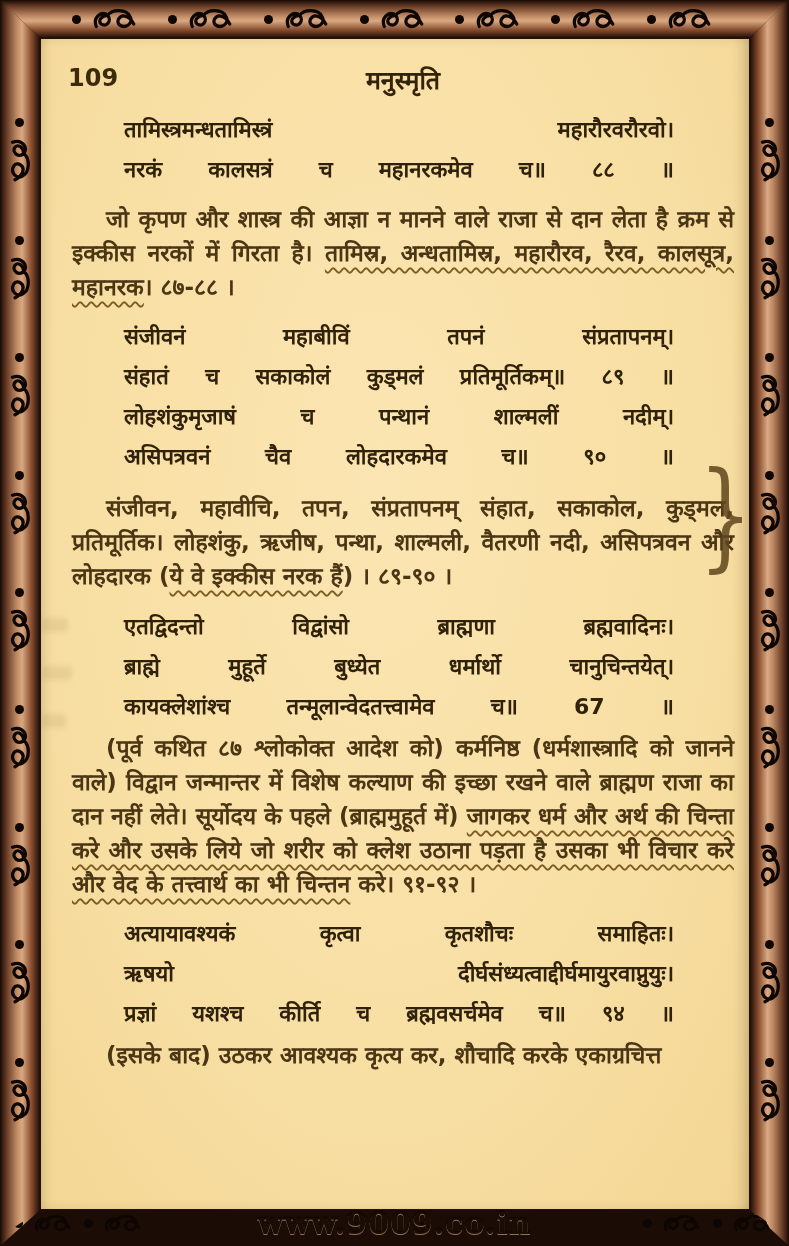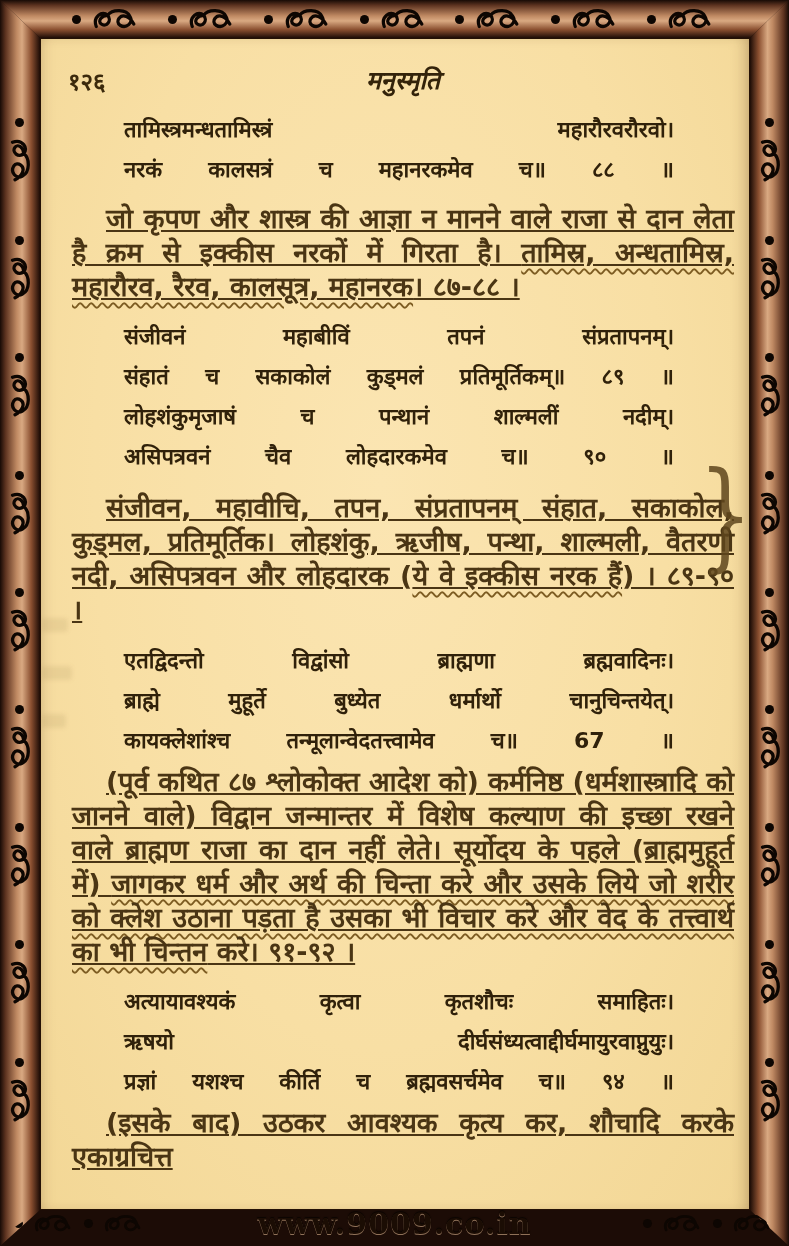--- a/index.html
+++ b/index.html
@@ -38,28 +38,28 @@
 
   
   .paper{position:absolute;left:40px;top:38px;width:710px;height:1172px;z-index:1;
     background:radial-gradient(ellipse at 48% 38%, #fbe5b2 0%, #f8dfa4 55%, #f2d694 100%);
     box-shadow:inset 0 0 0 1px #241105, inset -10px 0 18px -10px rgba(70,35,10,.45),
                inset 10px 0 16px -12px rgba(70,35,10,.35);
     box-sizing:border-box;padding:24px 16px 0 32px;overflow:hidden;}
 
   .page-head{position:relative;height:34px;}
   .page-number{position:absolute;left:-4px;top:2px;font-size:24px;font-weight:bold;color:#3c2a0c;}
-  .page-title{text-align:center;font-size:25px;font-weight:bold;color:#33230a;font-style:italic;}
+  .page-title{text-align:center;font-size:25px;font-weight:bold;color:#33230a;}
 
   .verse{width:550px;margin-left:52px;}
   .verse-line{font-size:22px;font-weight:bold;color:#30210a;line-height:40px;
     text-align:justify;text-align-last:justify;white-space:normal;}
 
-  .commentary{font-size:27px;font-weight:600;color:#4a3514;line-height:34px;
-    text-align:justify;text-indent:34px;text-decoration:underline;}
+  .commentary{font-size:23px;font-weight:600;color:#4a3514;line-height:34px;
+    text-align:justify;text-indent:34px;}
   .commentary .u{text-decoration:underline;text-decoration-style:wavy;
     text-decoration-color:#7d5c22;text-decoration-thickness:1.5px;text-underline-offset:6px;}
 
   .mt14{margin-top:14px;} .mt12{margin-top:12px;} .mt16{margin-top:13px;}
   .mt10{margin-top:14px;} .mt8{margin-top:4px;}
 
   .hand-brace{position:absolute;left:648px;top:418px;font-size:118px;line-height:118px;
     color:#5f461d;font-family:"DejaVu Serif","Liberation Serif",serif;font-weight:normal;
     transform:scaleX(.72);opacity:.85;}
 
@@ -266,21 +266,21 @@
       <svg class="orn-swirl" viewBox="0 0 36 16">
           <use href="#flourish-path"></use>
         </svg>
     </span>
     </span>
 </div>
 
 <div class="paper">
 
   <div class="page-head">
-    <span class="page-number">१२६</span>
+    <span class="page-number">109</span>
     <div class="page-title">मनुस्मृति</div>
   </div>
 
   <div class="verse mt14">
     <div class="verse-line">तामिस्त्रमन्धतामिस्त्रं महारौरवरौरवो।</div>
     <div class="verse-line">नरकं कालसत्रं च महानरकमेव च॥ ८८ ॥</div>
   </div>
 
   <div class="commentary mt12"><span>जो कृपण और शास्त्र की आज्ञा न मानने वाले राजा से दान लेता है क्रम से इक्कीस नरकों में गिरता है। </span><span class="u">तामिस्र, अन्धतामिस्र, महारौरव, रैरव, कालसूत्र, महानरक</span><span>। ८७-८८ ।</span></div>
 

